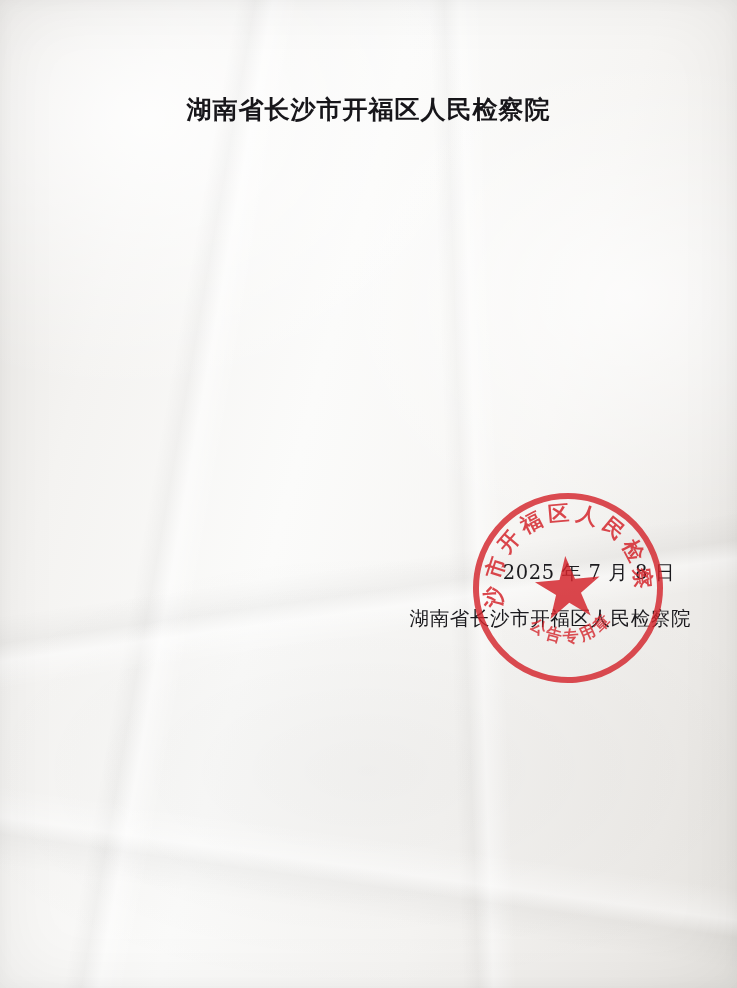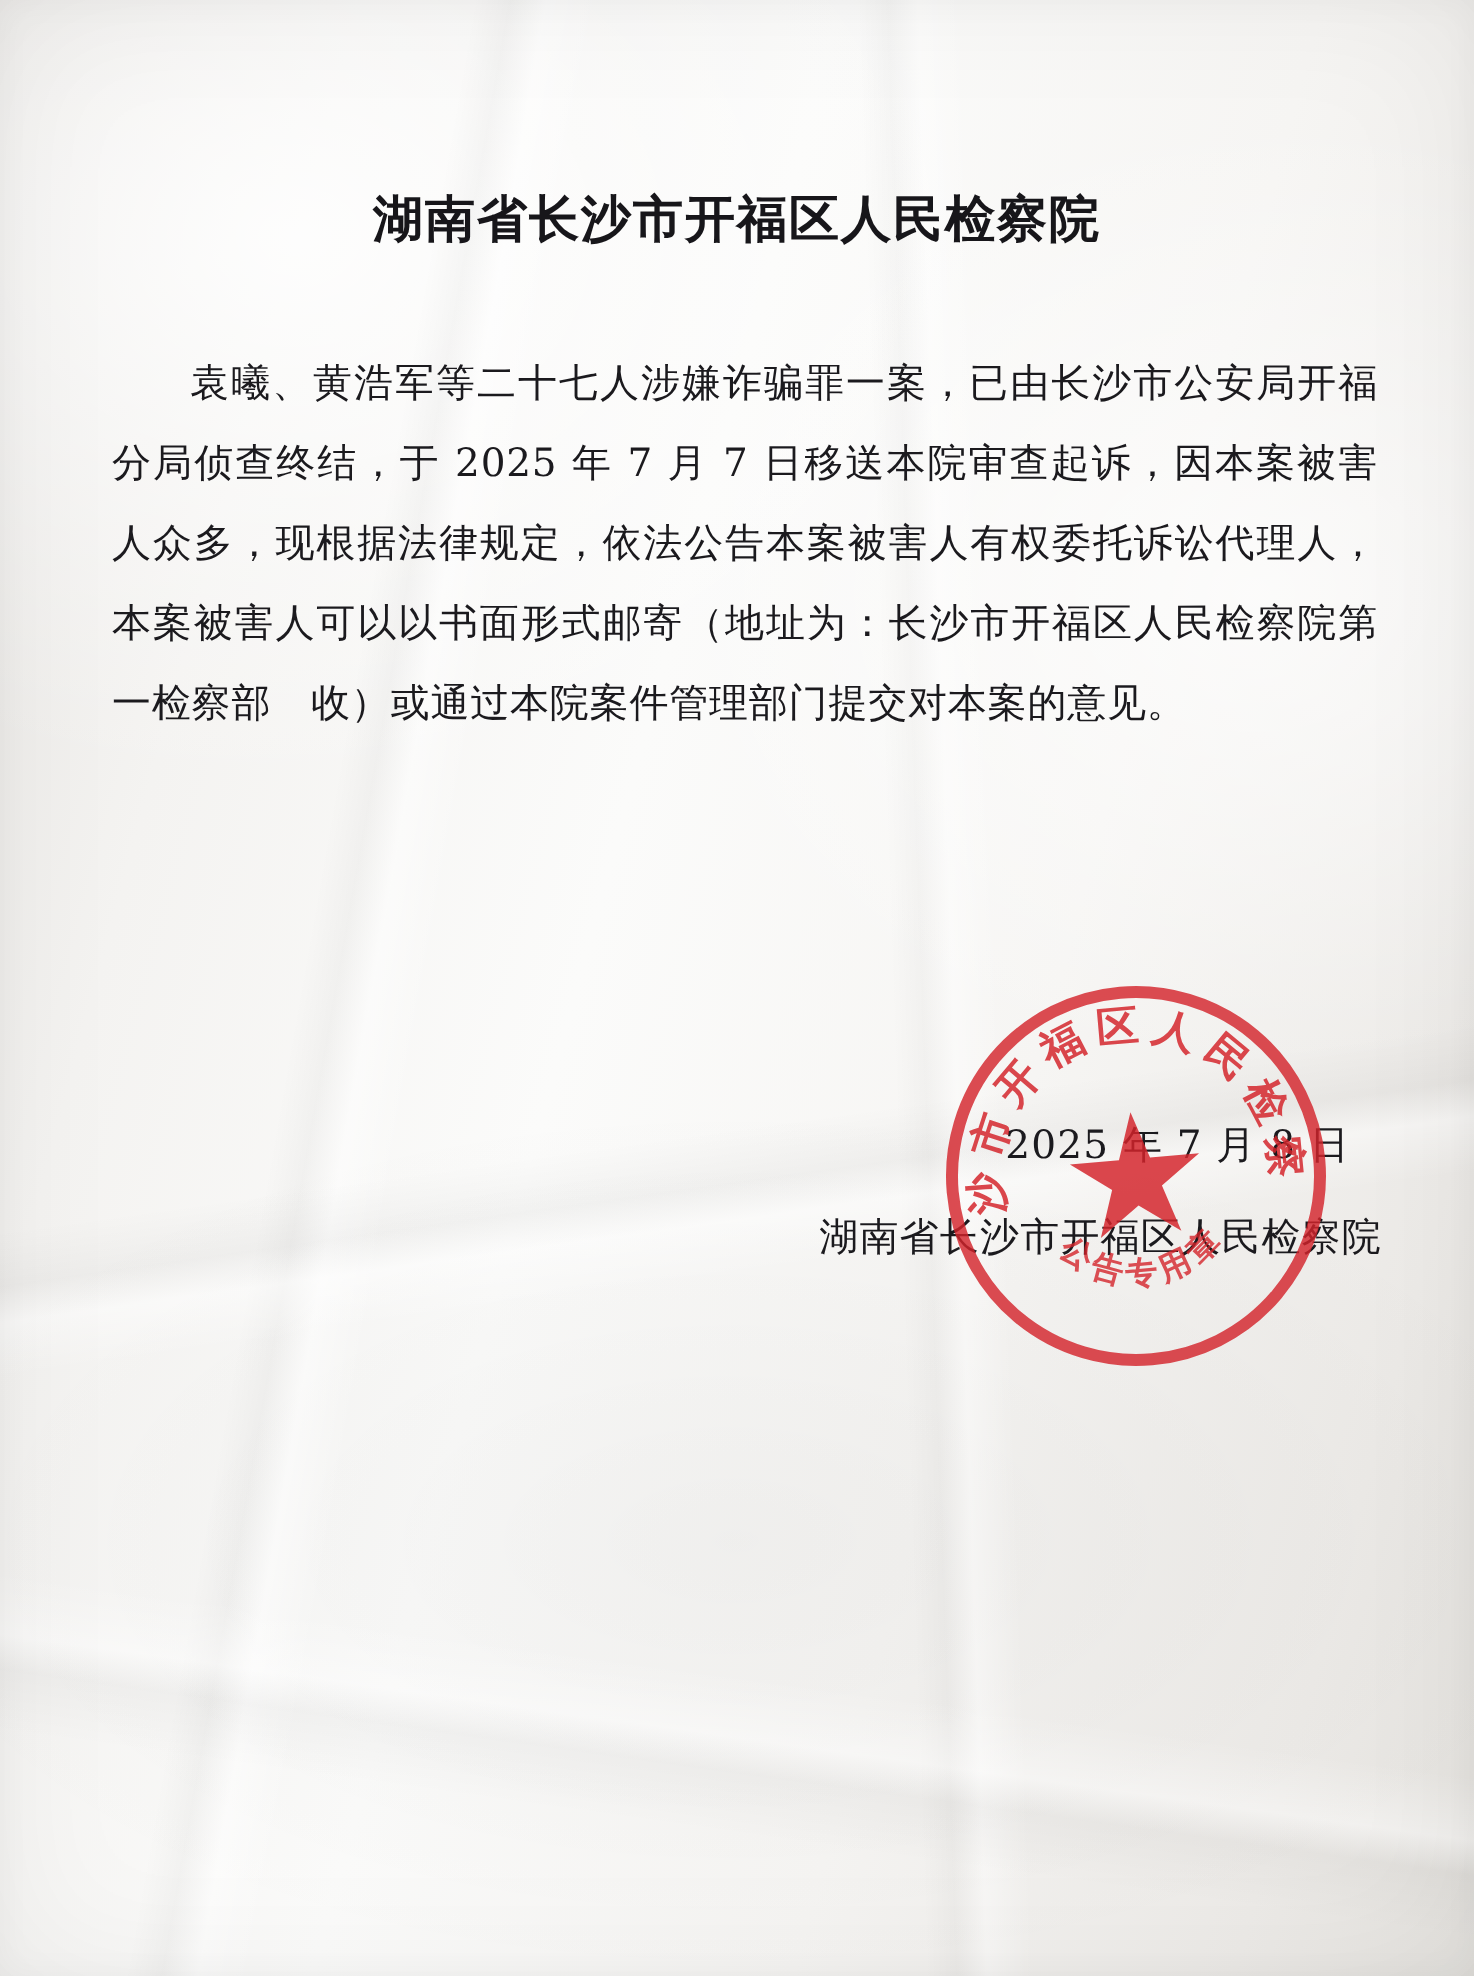--- a/index.html
+++ b/index.html
@@ -140,21 +140,20 @@
 
   <div class="crease c1"></div>
   <div class="crease c2"></div>
   <div class="crease c3"></div>
 
   <div class="content">
 
     <h1 class="doc-title">湖南省长沙市开福区人民检察院</h1>
 
 
-    <p class="body-text">袁曦、黄浩军等二十七人涉嫌诈骗罪一案，已由长沙市公安局开福分局侦查终结，于 2025 年 7 月 7 日移送本院审查起诉，因本案被害人众多，现根据法律规定，依法公告本案被害人有权委托诉讼代理人，本案被害人可以以书面形式邮寄（地址为：长沙市开福区人民检察院第一检察部　收）或通过本院案件管理部门提交对本案的意见。</p>
   </div>
 
   <div class="sign-block">
     <div class="sign-date">2025 年 7 月 8 日</div>
     <div class="sign-org">湖南省长沙市开福区人民检察院</div>
   </div>
 
   <div class="seal">
     <svg width="196" height="196" viewBox="0 0 196 196" xmlns="http://www.w3.org/2000/svg">
       <defs>

